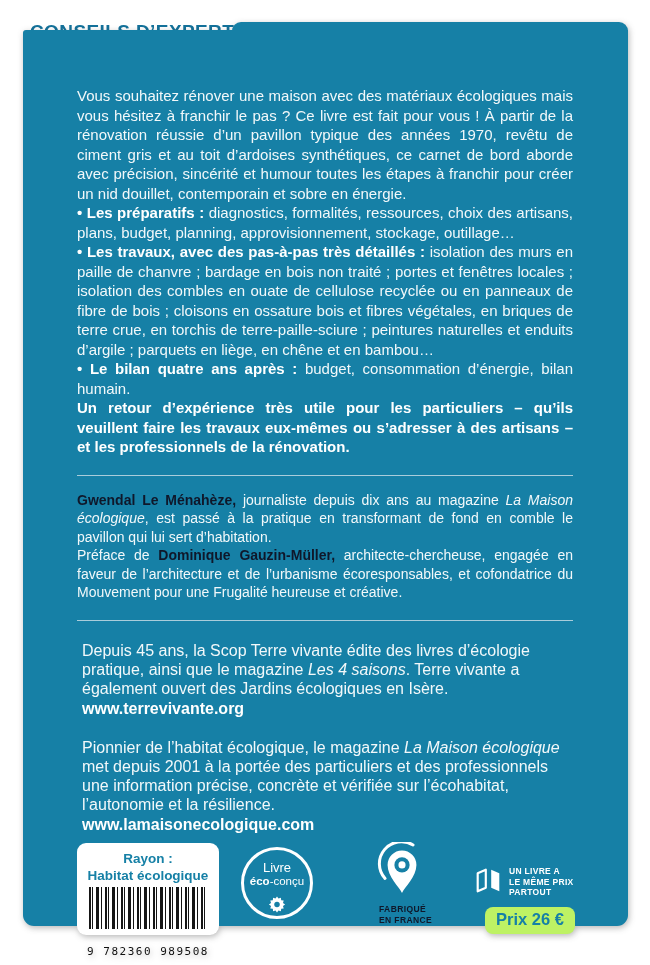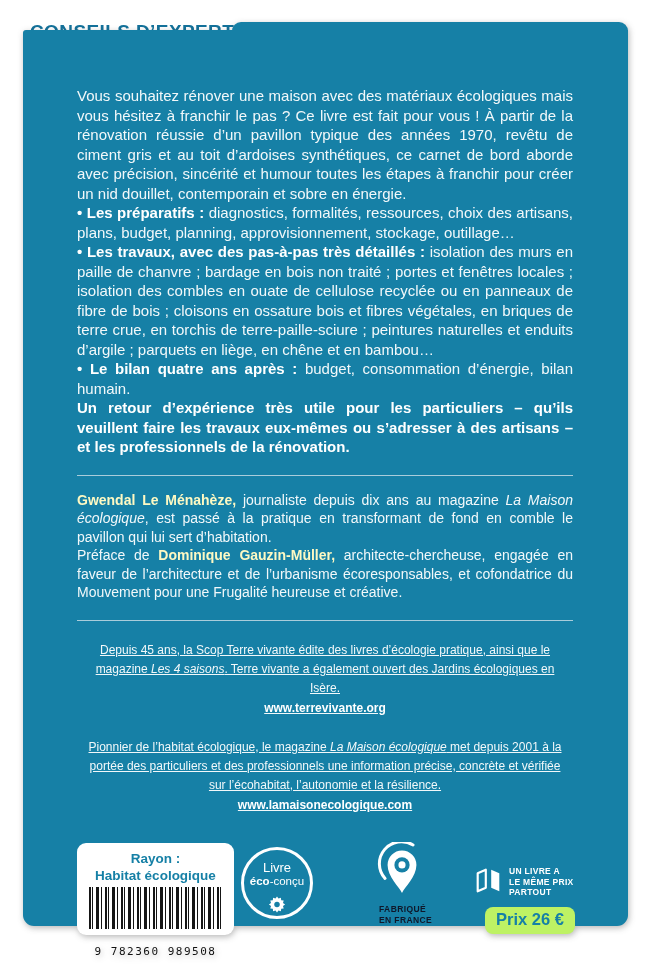--- a/index.html
+++ b/index.html
@@ -18,27 +18,27 @@
          border-radius:3px 0 11px 11px;box-sizing:border-box;color:#f2f8fa;}
 
   .content{padding:56px 55px 0 54px;font-size:15px;line-height:19.5px;text-align:justify;}
   .content p{margin:0;}
   .intro{margin-bottom:11px;}
   .bullet{margin-bottom:8px;}
   .bullet b{color:#ffffff;}
   .highlight{font-weight:bold;color:#ffffff;margin-top:12px;}
   .rule{border:none;border-top:1px solid #a9cddb;margin:18px 0 15px 0;}
   .bio{font-size:14px;line-height:18.5px;margin-bottom:11px;}
-  .bio b{color:#fef9c3;}
+  .bio b{color:#0f172a;}
   .it{font-style:italic;}
-  .center-block{text-align:center;font-size:12px;line-height:19px;margin:20px auto 0;max-width:486px;text-decoration:underline;}
+  .center-block{text-align:left;font-size:16px;line-height:19px;margin:20px auto 0;max-width:486px;}
   .center-block .url{font-weight:bold;color:#ffffff;margin-top:1px;}
 
   
-  .shelf-box{position:absolute;left:54px;top:813px;width:157px;height:92px;background:#fff;
+  .shelf-box{position:absolute;left:54px;top:813px;width:142px;height:92px;background:#fff;
              border-radius:9px;text-align:center;padding-top:7px;box-sizing:border-box;}
   .shelf-label{color:#1680a6;font-weight:bold;font-size:13.5px;line-height:17px;}
   .barcode-bars{height:42px;margin:3px 12px 0;background:repeating-linear-gradient(90deg,
        #151515 0 2px,#ffffff 2px 3px,#151515 3px 4px,#ffffff 4px 7px,
        #151515 7px 10px,#ffffff 10px 12px,#151515 12px 13px,#ffffff 13px 16px);}
   .barcode-digits{font-family:"DejaVu Sans Mono", monospace;font-size:11px;color:#111;
                   margin-top:16px;letter-spacing:1.5px;}
 
   .eco-badge{position:absolute;left:218px;top:817px;width:72px;height:72px;border:3.5px solid #fff;
              border-radius:50%;box-sizing:border-box;text-align:center;color:#fff;}

